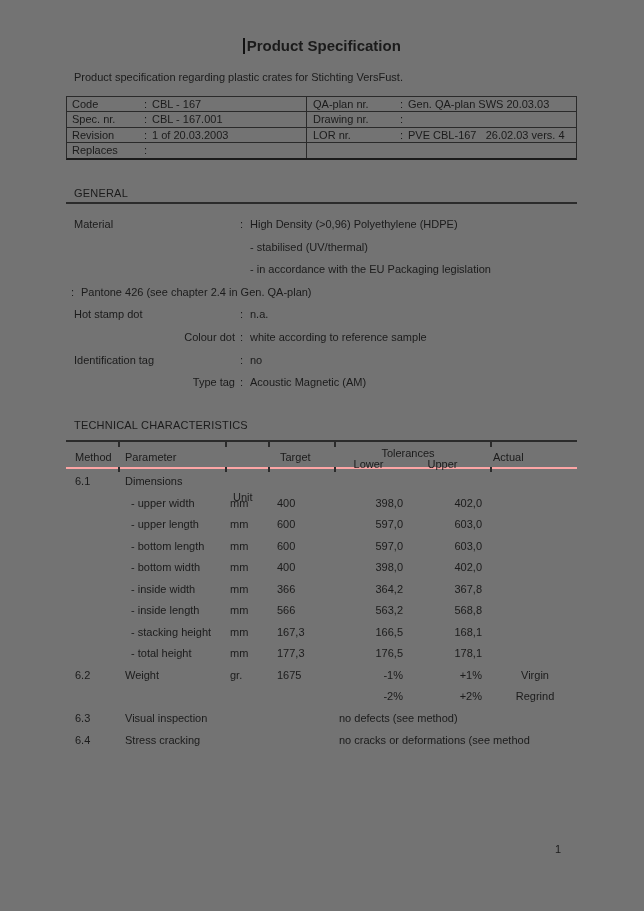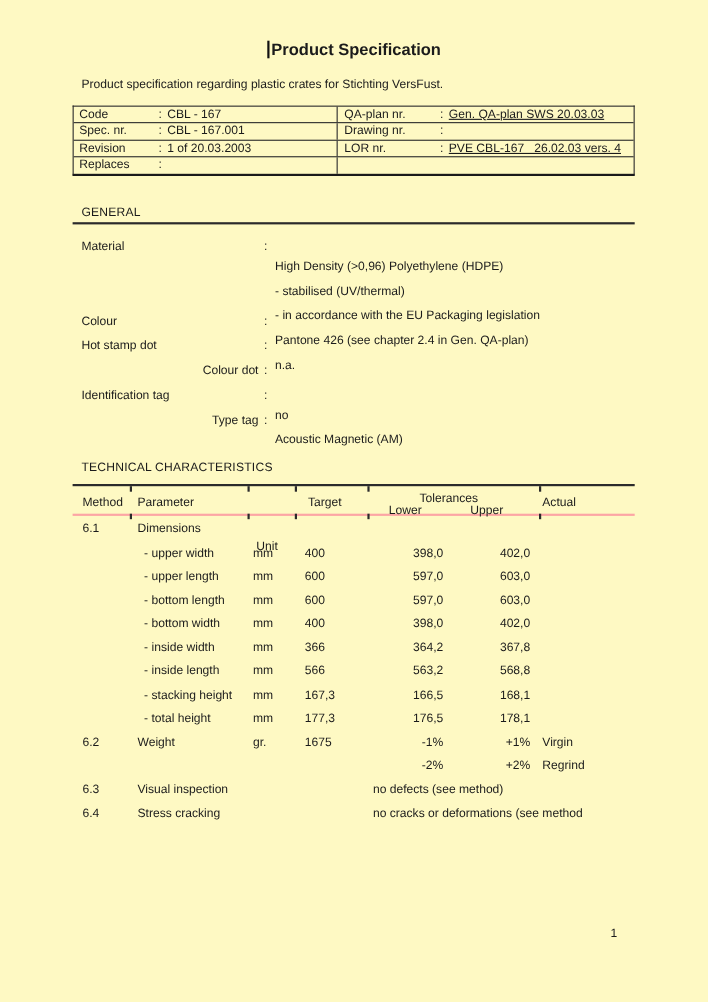--- a/index.html
+++ b/index.html
@@ -1,49 +1,49 @@
 <!DOCTYPE html>
 <html><head>
 <meta charset="utf-8">
 <style>
   html,body{margin:0;padding:0;background:#ffffff;}
   .page{
-    position:relative;width:644px;height:911px;background:#fef9c3;
+    position:relative;width:644px;height:911px;background:#737373;
     font-family:"Liberation Sans","DejaVu Sans",sans-serif;
     font-size:11px;color:#1b1b1b;overflow:hidden;
   }
   
   .title-row{position:absolute;top:37px;left:0;width:100%;text-align:center;font-size:15px;font-weight:bold;line-height:18px;}
   .cursor{display:inline-block;width:1.5px;height:16px;background:#111;margin-right:2px;vertical-align:-3px;}
   .intro{position:absolute;top:70px;left:74px;line-height:14px;}
   
   .info-table{position:absolute;top:96px;left:66px;width:511px;border:1px solid #2a2a2a;border-bottom:2.5px solid #1a1a1a;box-sizing:border-box;}
   .it-row{display:flex;height:14.4px;border-bottom:1px solid #2a2a2a;}
   .it-row:last-child{border-bottom:none;flex-direction:column;}
   .it-cell{line-height:14.4px;white-space:pre;overflow:hidden;box-sizing:border-box;}
   .it-left{width:240px;border-right:1px solid #2a2a2a;padding-left:5px;}
-  .it-right{flex:1;padding-left:6px;text-decoration:underline;}
+  .it-right{flex:1;padding-left:6px;}
   .it-label{display:inline-block;}
   .it-left .it-label{width:72px;}
   .it-right .it-label{width:87px;}
   .it-colon{display:inline-block;width:8px;}
   
   .sec-heading{position:absolute;left:74px;line-height:14px;letter-spacing:.2px;}
   .g-head{top:186px;}
   .t-head{top:418px;}
   .rule{position:absolute;left:66px;width:511px;height:2px;background:#2b2b2b;}
   .g-rule{top:202px;}
   
   .general{position:absolute;top:214px;left:66px;width:511px;}
   .g-row{display:flex;height:22.6px;line-height:14px;}
   .g-row>span{padding-top:3px;}
   .g-label{width:169px;padding-left:8px;box-sizing:border-box;}
   .g-row.ra .g-label{text-align:right;padding-left:0;padding-right:0;width:169px;}
   .g-colon{width:15px;padding-left:5px;box-sizing:border-box;}
-  .g-value{flex:1;white-space:pre;margin-top:18px;}
+  .g-value{flex:1;white-space:pre;}
   
   .tech-header{position:absolute;top:440px;left:66px;width:511px;height:29px;box-sizing:border-box;border-top:2px solid #2b2b2b;border-bottom:2px solid #fca5a5;}
   .tech-header .hl{position:absolute;line-height:12px;}
   .h-method{left:9px;top:9px;}
   .h-parameter{left:59px;top:9px;}
   .h-unit{left:167px;top:9px;margin-top:40px;}
   .h-target{left:214px;top:9px;}
   .h-tol{left:268px;top:5px;width:148px;text-align:center;text-underline-offset:2px;}
   .h-lower{left:268px;top:16px;width:69px;text-align:center;}
   .h-upper{left:337px;top:16px;width:79px;text-align:center;}
@@ -56,21 +56,21 @@
   .tech-rows{position:absolute;top:471px;left:66px;width:511px;}
   .t-row{display:flex;height:21.55px;line-height:14px;}
   .t-row>span{padding-top:3px;box-sizing:border-box;white-space:pre;}
   .c.m{width:52px;padding-left:9px;}
   .c.p{width:107px;padding-left:7px;}
   .t-row.sub .c.p{padding-left:13px;}
   .c.u{width:43px;padding-left:5px;}
   .c.t{width:66px;padding-left:9px;}
   .c.lo{width:69px;text-align:right;}
   .c.up{width:79px;text-align:right;}
-  .c.a{flex:1;padding-left:11px;}
+  .c.a{flex:1;padding-left:11px;text-align:center;}
   .c.wide{flex:1;padding-left:114px;}
   
   .page-number{position:absolute;top:842px;left:550px;width:16px;text-align:center;line-height:14px;}
 </style>
 </head>
 <body>
 
 <div class="page">
 
   <div class="title-row">
@@ -111,32 +111,32 @@
         <span class="g-label"></span>
         <span class="g-colon"></span>
         <span class="g-value">- stabilised (UV/thermal)</span>
       </div>
     <div class="g-row">
         <span class="g-label"></span>
         <span class="g-colon"></span>
         <span class="g-value">- in accordance with the EU Packaging legislation</span>
       </div>
     <div class="g-row">
-        <span class="g-label">Colour</span>
         <span class="g-colon">:</span>
         <span class="g-value">Pantone 426 (see chapter 2.4 in Gen. QA-plan)</span>
       </div>
     <div class="g-row">
         <span class="g-label">Hot stamp dot</span>
         <span class="g-colon">:</span>
         <span class="g-value">n.a.</span>
       </div>
     <div class="g-row ra">
         <span class="g-label">Colour dot</span>
         <span class="g-colon">:</span>
+        <span class="g-value">white according to reference sample</span>
       </div>
     <div class="g-row">
         <span class="g-label">Identification tag</span>
         <span class="g-colon">:</span>
         <span class="g-value">no</span>
       </div>
     <div class="g-row ra">
         <span class="g-label">Type tag</span>
         <span class="g-colon">:</span>
         <span class="g-value">Acoustic Magnetic (AM)</span>

